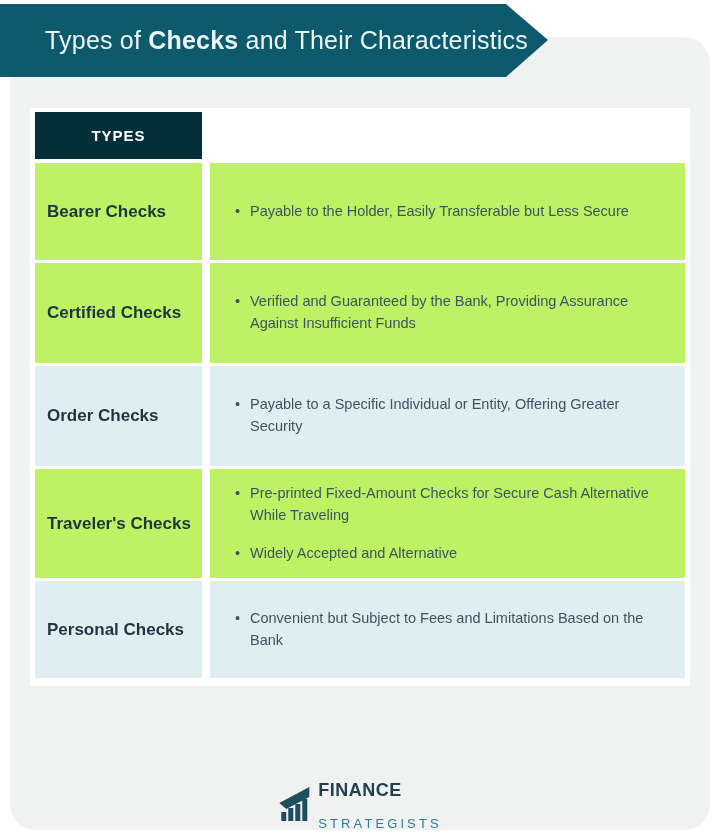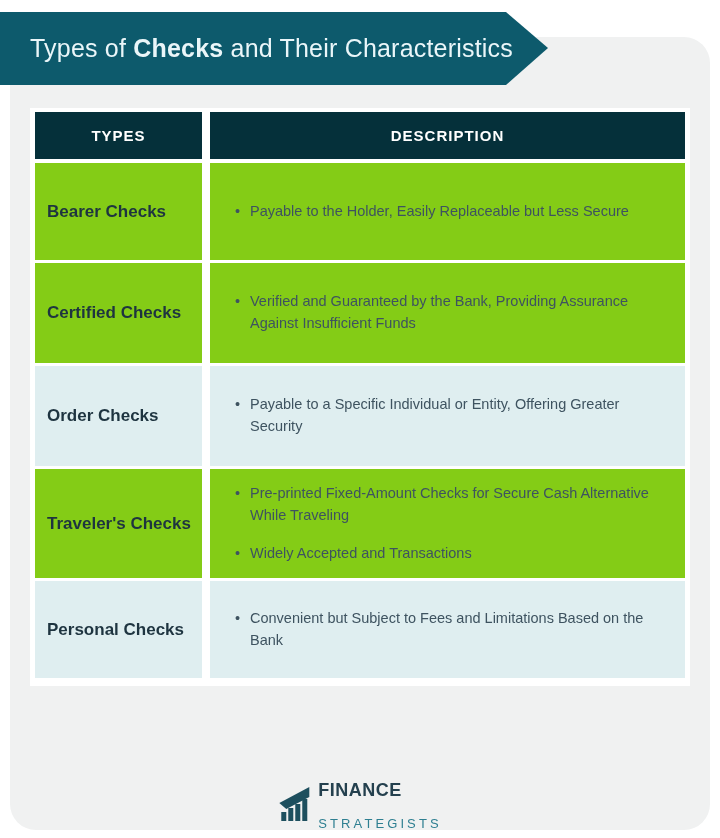--- a/index.html
+++ b/index.html
@@ -17,27 +17,27 @@
     position: absolute;
     left: 10px; top: 37px;
     width: 700px; height: 793px;
     background: var(--card-bg, #F0F1F1);
     border-radius: 26px;
   }
 
   
   .banner {
     position: absolute;
-    left: 0; top: 12px;
+    left: 0; top: 4px;
     width: 548px; height: 73px;
     background: var(--banner-bg, #0D5A6C);
     clip-path: polygon(0 0, 506px 0, 548px 36px, 506px 73px, 0 73px);
     display: flex;
     align-items: center;
-    padding-left: 30px;
+    padding-left: 45px;
   }
   .banner-title {
     color: var(--banner-text, #EAF6F9);
     font-size: 25px;
     font-weight: 400;
     letter-spacing: 0.2px;
     white-space: nowrap;
   }
   .banner-title .bold { font-weight: 700; }
 
@@ -70,21 +70,21 @@
     text-transform: uppercase;
   }
   .tcell {
     display: flex;
     align-items: center;
     min-height: 97px;
   }
   .trow:nth-child(2) .tcell, .trow:nth-child(3) .tcell { min-height: 100px; }
   .trow:nth-child(6) .tcell { min-height: 108px; }
   .trow.alt .tcell { background: var(--row-alt-bg, #DFEEF0); }
-  .trow:not(.alt) .tcell { background: #84cc16; }
+  .trow:not(.alt) .tcell { background: #bef264; }
 
   .type-cell {
     font-weight: 700;
     font-size: 17px;
     color: var(--type-text, #1E3440);
     padding: 10px 8px 10px 12px;
   }
   .desc-cell { padding: 14px 18px 14px 0; }
   .desc-cell ul { list-style: none; width: 100%; }
   .desc-cell li {
@@ -138,28 +138,27 @@
 
   <div class="banner">
     <div class="banner-title">
       <span>Types of </span><span class="bold">Checks</span><span> and Their Characteristics</span>
     </div>
   </div>
 
   <div class="table">
     <div class="thead">
       <div class="hcell">TYPES</div>
-      <div class="hcell">DESCRIPTION</div>
     </div>
     <div>
         <div class="trow">
           <div class="tcell type-cell">Bearer Checks</div>
           <div class="tcell desc-cell">
             <ul>
-              <li>Payable to the Holder, Easily Replaceable but Less Secure</li>
+              <li>Payable to the Holder, Easily Transferable but Less Secure</li>
             </ul>
           </div>
         </div>
         <div class="trow">
           <div class="tcell type-cell">Certified Checks</div>
           <div class="tcell desc-cell">
             <ul>
               <li>Verified and Guaranteed by the Bank, Providing Assurance Against Insufficient Funds</li>
             </ul>
           </div>
@@ -170,21 +169,21 @@
             <ul>
               <li>Payable to a Specific Individual or Entity, Offering Greater Security</li>
             </ul>
           </div>
         </div>
         <div class="trow">
           <div class="tcell type-cell">Traveler's Checks</div>
           <div class="tcell desc-cell">
             <ul>
               <li>Pre-printed Fixed-Amount Checks for Secure Cash Alternative While Traveling</li>
-              <li>Widely Accepted and Transactions</li>
+              <li>Widely Accepted and Alternative</li>
             </ul>
           </div>
         </div>
         <div class="trow alt">
           <div class="tcell type-cell">Personal Checks</div>
           <div class="tcell desc-cell">
             <ul>
               <li>Convenient but Subject to Fees and Limitations Based on the Bank</li>
             </ul>
           </div>

